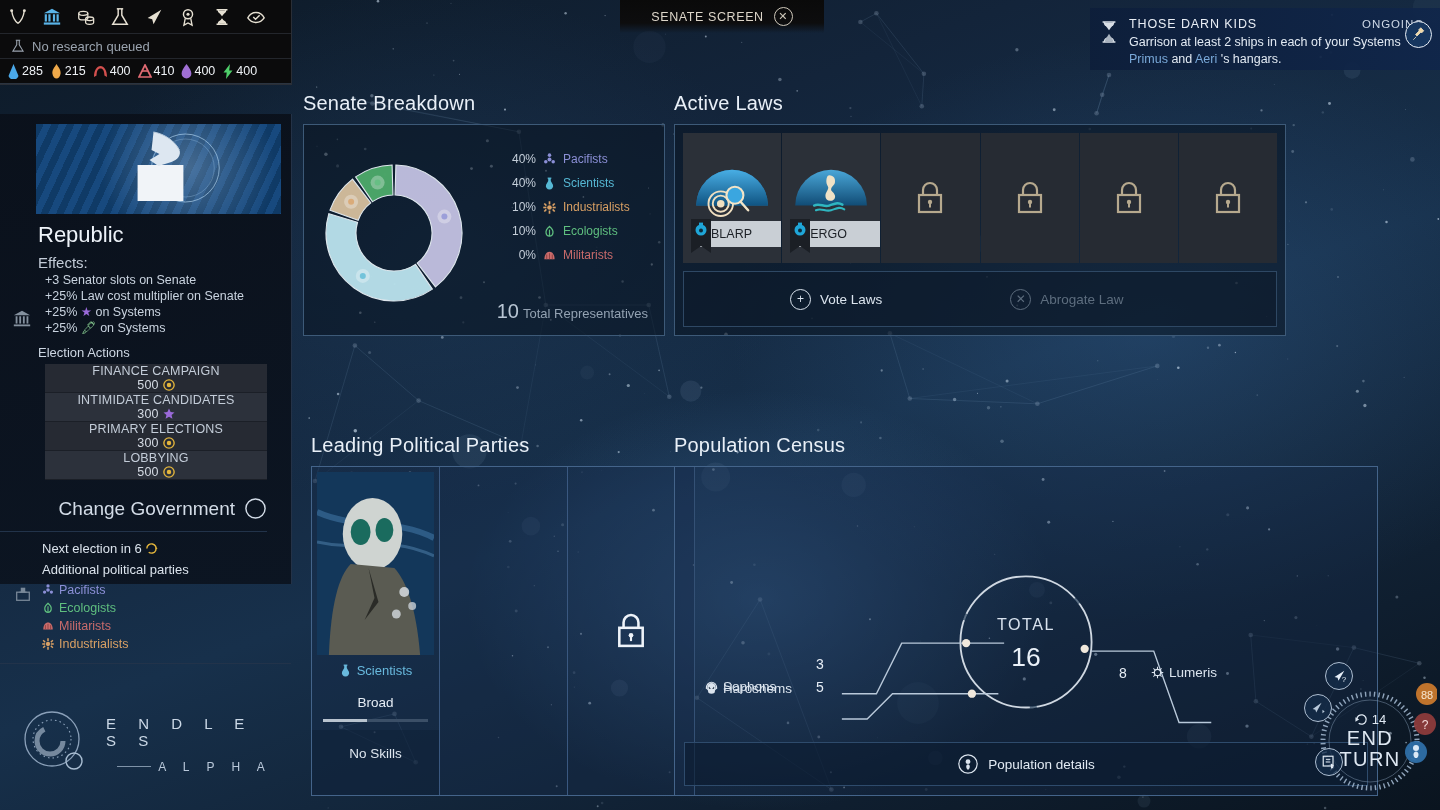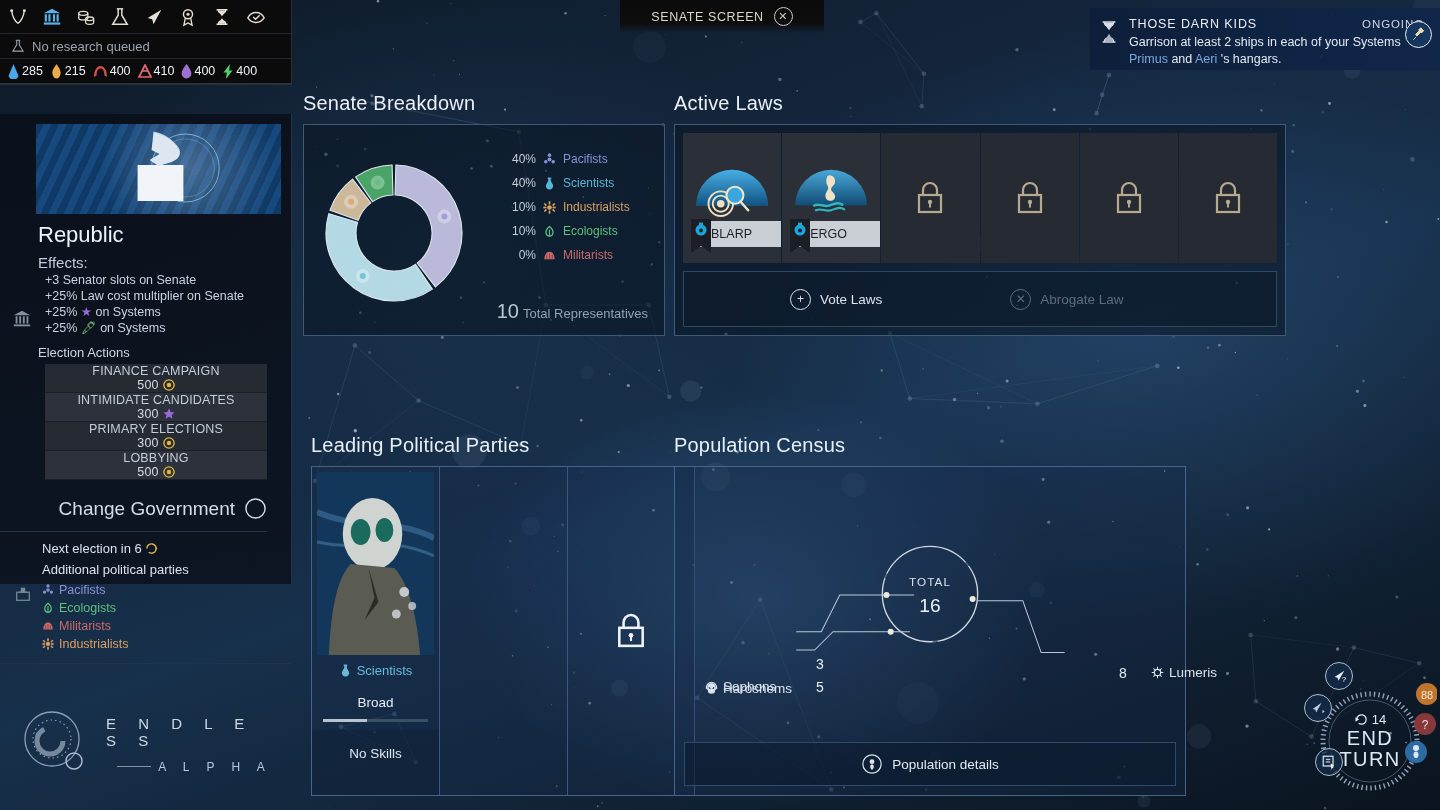--- a/index.html
+++ b/index.html
@@ -158,21 +158,21 @@
     font-size:13px; color:#68b9dd; }
   .lp-broad { height:34px; display:flex; align-items:center; justify-content:center; font-size:13.5px; color:#e6edf5; }
   .lp-bar { height:3px; margin:0 11px; background:#3b4f67; position:relative; }
   .lp-bar i { position:absolute; left:0; top:0; height:100%; width:42%; background:#b8c3cf; }
   .lp-skills { flex:1; margin-top:8px; background:rgba(14,32,54,.5);
     display:flex; align-items:flex-start; justify-content:center; padding-top:16px;
     font-size:13.5px; color:#dde5ee; }
   .lp-empty { flex:1; border-right:1px solid #3a5880; }
   .lp-locked { flex:1; display:flex; align-items:center; justify-content:center; }
 
-  #pop-census { position:absolute; left:674px; top:434px; width:512px; }
+  #pop-census { position:absolute; left:674px; top:434px; width:704px; }
   #pop-census .panel-box { height:330px; margin-top:9px; position:relative;
     background:rgba(22,45,76,.34); border-color:#44648a; }
   .census-svg { position:absolute; inset:0; }
   .cen-lbl { position:absolute; font-size:13.5px; color:#dbe4ee; display:flex; align-items:center; gap:5px; }
   .cen-num { position:absolute; font-size:14px; color:#e7eef6; }
   .pop-details {
     position:absolute; left:9px; right:9px; bottom:9px; height:44px;
     background:rgba(12,28,48,.62); border:1px solid #2e4b6c;
     display:flex; align-items:center; justify-content:center; gap:9px;
     font-size:13.5px; color:#e2eaf3; cursor:pointer;

